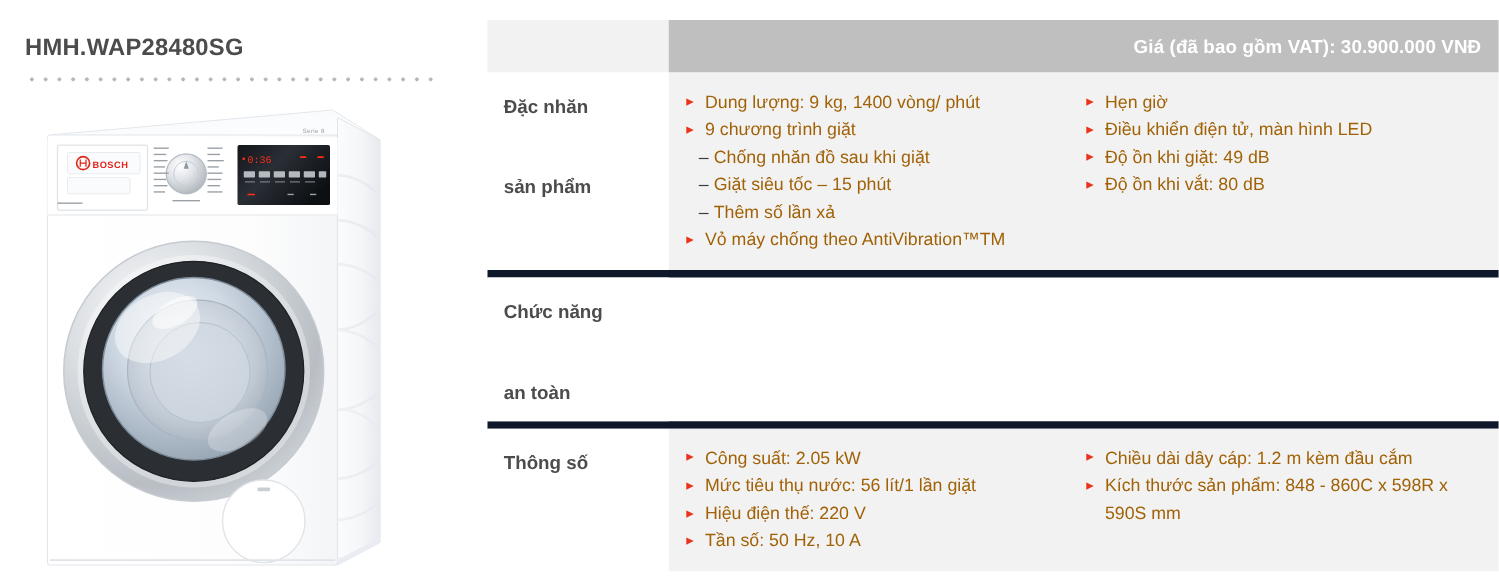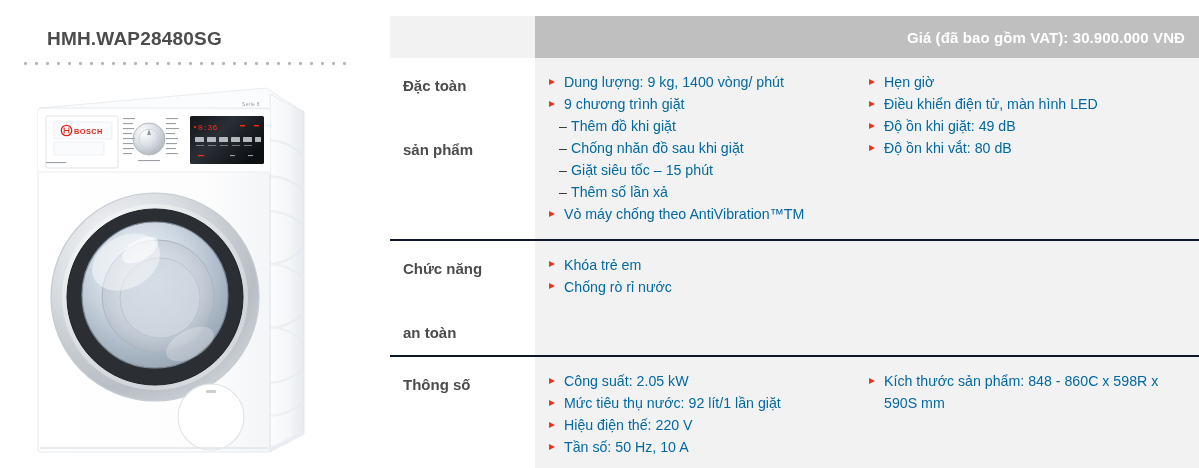--- a/index.html
+++ b/index.html
@@ -12,21 +12,21 @@
   .page { position: relative; width: 1199px; height: 468px; }
 
   
   .left-panel {
     position: absolute; left: 0; top: 0;
     width: 380px; height: 468px;
   }
   .product-title {
     position: absolute; left: 20px; top: 28px;
     font-size: 19px; font-weight: bold; color: #4c4c4c;
-    letter-spacing: 0.2px; white-space: nowrap; margin-left: 27px;
+    letter-spacing: 0.2px; white-space: nowrap;
   }
   .dotted-divider {
     position: absolute; left: 20px; top: 62px;
     width: 332px; height: 3px;
     background-image: radial-gradient(circle, #b4b4b4 1.3px, rgba(0,0,0,0) 1.6px);
     background-size: 11px 3px;
     background-repeat: repeat-x;
   }
 
   
@@ -49,21 +49,21 @@
     display: flex; align-items: center; justify-content: flex-end;
     padding-right: 14px;
   }
   .price-text {
     color: #ffffff; font-size: 15px; font-weight: bold;
     letter-spacing: 0.1px; white-space: nowrap;
   }
 
   .row {
     display: flex; width: 100%;
-    border-top: 2px solid #0f172a;
+    border-top: 6px solid #0f172a;
     background: #ffffff;
   }
   .row.first { border-top: none; }
   .row-label {
     width: 145px; background: #ffffff;
     padding: 18px 0 12px 13px;
     font-size: 15px; font-weight: bold; color: #4c4c4c;
     line-height: 1.35;
   }
   .row-label .l2 { display: block; margin-top: 44px; }
@@ -74,21 +74,21 @@
   }
   .col { padding-right: 8px; }
   .col-a { width: 320px; padding-left: 14px; }
   .col-b { flex: 1; padding-left: 14px; }
 
   ul.bullets { list-style: none; }
   ul.bullets li {
     position: relative;
     padding-left: 15px;
     font-size: 14.2px;
-    color: #0369a1;
+    color: #a16207;
     line-height: 1.52;
     margin-bottom: 0.5px;
   }
   ul.bullets li::before {
     content: "\25B8";
     position: absolute; left: 0; top: -0.5px;
     color: #e8341c; font-size: 12px;
   }
   ul.bullets li.sub {
     padding-left: 22px;
@@ -271,29 +271,28 @@
 
     <div class="price-header">
       <div class="ph-left"></div>
       <div class="ph-right">
         <span class="price-text">Giá (đã bao gồm VAT): 30.900.000 VNĐ</span>
       </div>
     </div>
 
     <div class="row first">
       <div class="row-label">
-        <span class="l1">Đặc toàn</span>
+        <span class="l1">Đặc nhăn</span>
         <span class="l2">sản phẩm</span>
       </div>
       <div class="row-content">
         <div class="col col-a">
           <ul class="bullets">
             <li>Dung lượng: 9 kg, 1400 vòng/ phút</li>
             <li>9 chương trình giặt</li>
-            <li class="sub">Thêm đồ khi giặt</li>
             <li class="sub">Chống nhăn đồ sau khi giặt</li>
             <li class="sub">Giặt siêu tốc – 15 phút</li>
             <li class="sub">Thêm số lần xả</li>
             <li>Vỏ máy chống theo AntiVibration™TM</li>
           </ul>
         </div>
         <div class="col col-b">
           <ul class="bullets">
             <li>Hẹn giờ</li>
             <li>Điều khiển điện tử, màn hình LED</li>
@@ -302,46 +301,38 @@
           </ul>
         </div>
       </div>
     </div>
 
     <div class="row">
       <div class="row-label">
         <span class="l1">Chức năng</span>
         <span class="l2">an toàn</span>
       </div>
-      <div class="row-content">
-        <div class="col col-a">
-          <ul class="bullets">
-            <li>Khóa trẻ em</li>
-            <li>Chống rò rỉ nước</li>
-          </ul>
-        </div>
-        <div class="col col-b"></div>
-      </div>
     </div>
 
     <div class="row">
       <div class="row-label">
         <span class="l1">Thông số</span>
       </div>
       <div class="row-content">
         <div class="col col-a">
           <ul class="bullets">
             <li>Công suất: 2.05 kW</li>
-            <li> Mức tiêu thụ nước: 92 lít/1 lần giặt</li>
+            <li> Mức tiêu thụ nước: 56 lít/1 lần giặt</li>
             <li>Hiệu điện thế: 220 V</li>
             <li>Tần số: 50 Hz, 10 A</li>
           </ul>
         </div>
         <div class="col col-b">
           <ul class="bullets">
+            <li>Chiều dài dây cáp: 1.2 m kèm đầu cắm</li>
             <li>Kích thước sản phẩm: 848 - 860C x 598R x 590S mm</li>
           </ul>
         </div>
       </div>
     </div>
 
   </div>
 
 </div>
 

